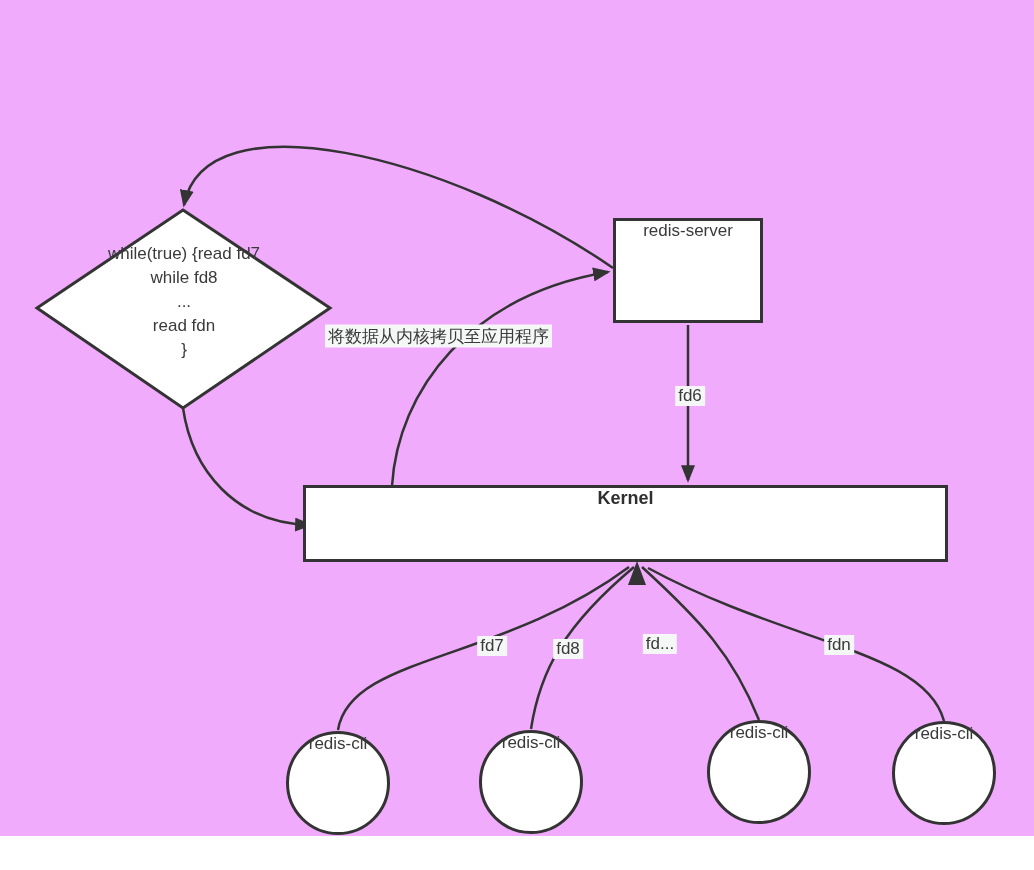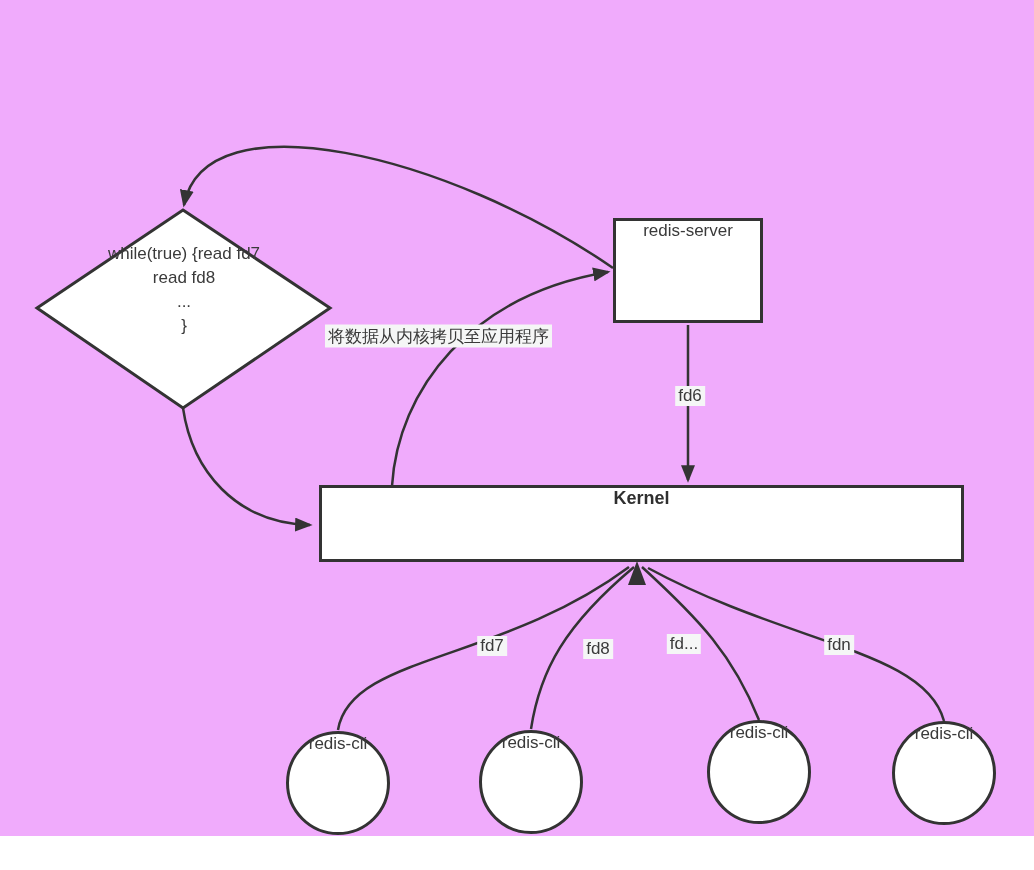--- a/index.html
+++ b/index.html
@@ -17,21 +17,21 @@
   svg.wires{position:absolute;left:0;top:0;z-index:1;}
   .node{
     position:absolute;z-index:2;
     background:#ffffff;
     border:3px solid #333333;
     box-sizing:border-box;
     display:flex;align-items:flex-start;justify-content:center;
     font-size:17px;color:#3a3a3a;
   }
   .box-server{left:613px;top:218px;width:150px;height:105px;}
-  .box-kernel{left:319px;top:485px;width:645px;height:77px;font-weight:bold;font-size:18px;color:#2f2f2f;}
+  .box-kernel{left:303px;top:485px;width:645px;height:77px;font-weight:bold;font-size:18px;color:#2f2f2f;}
   .circle{width:104px;height:104px;border-radius:50%;}
   .c1{left:286px;top:731px;}
   .c2{left:479px;top:730px;}
   .c3{left:707px;top:720px;}
   .c4{left:892px;top:721px;}
   .loop-text{
     position:absolute;z-index:2;
     left:184px;top:242px;
     transform:translateX(-50%);
     text-align:center;
@@ -41,22 +41,22 @@
   .edge-label{
     position:absolute;z-index:3;
     transform:translate(-50%,-50%);
     font-size:17px;
     background:#f5f6f6;
     padding:0 3px;
     white-space:nowrap;
   }
   .lbl-fd6{left:690px;top:396px;}
   .lbl-fd7{left:492px;top:646px;text-align:center;}
-  .lbl-fd8{left:598px;top:649px;}
-  .lbl-fdx{left:684px;top:644px;}
+  .lbl-fd8{left:568px;top:649px;}
+  .lbl-fdx{left:660px;top:644px;}
   .lbl-fdn{left:839px;top:645px;}
   .lbl-copy{left:325px;top:336px;transform:translateY(-50%);font-size:17px;}
 </style>
 </head>
 <body>
 
 <div class="stage">
 
   <svg class="wires" width="1034" height="870" viewBox="0 0 1034 870">
     <defs>
@@ -78,22 +78,23 @@
     <path d="M 759 720 C 733 655, 700 620, 642 567" fill="none" stroke="#333333" stroke-width="2.5"></path>
     <path d="M 944 721 C 925 650, 790 645, 648 568" fill="none" stroke="#333333" stroke-width="2.5"></path>
 
     <polygon points="637,561 628,585 646,585" fill="#333333"></polygon>
 
     <polygon points="183,210 330,308 183,408 37,308" fill="#ffffff" stroke="#333333" stroke-width="3"></polygon>
   </svg>
 
   <div class="loop-text">
     <div>while(true) {read fd7</div>
-    <div>read fd8</div>
+    <div>while fd8</div>
     <div>...</div>
+    <div>read fdn</div>
     <div>}</div>
   </div>
 
   <div class="node box-server">
     <span>redis-server</span>
   </div>
 
   <div class="node box-kernel">
     <span>Kernel</span>
   </div>

